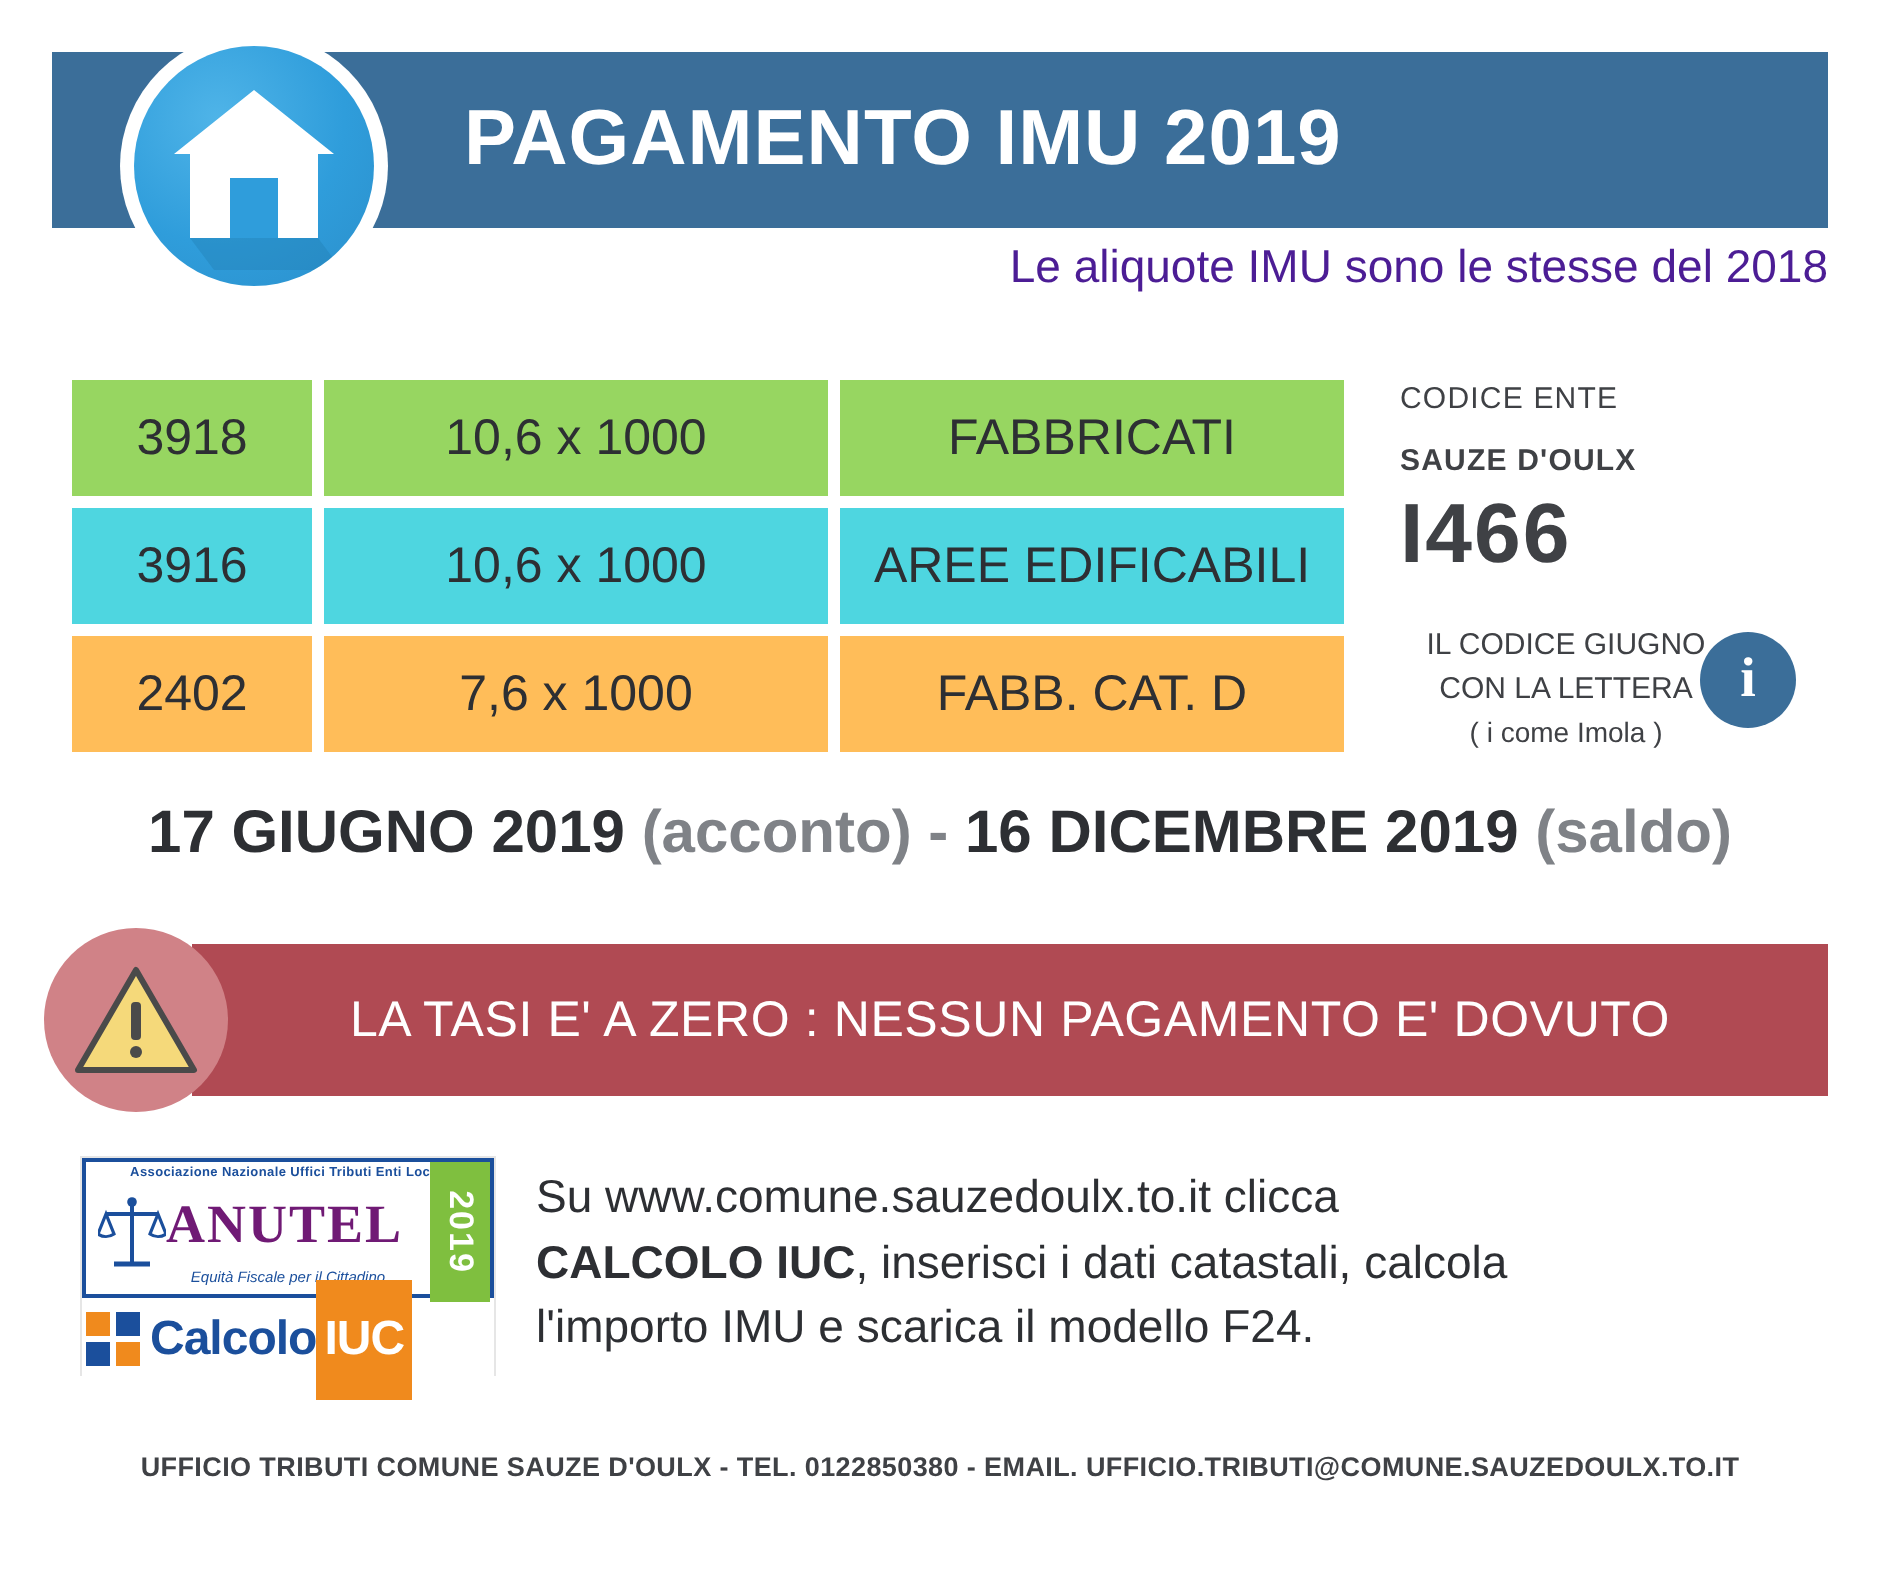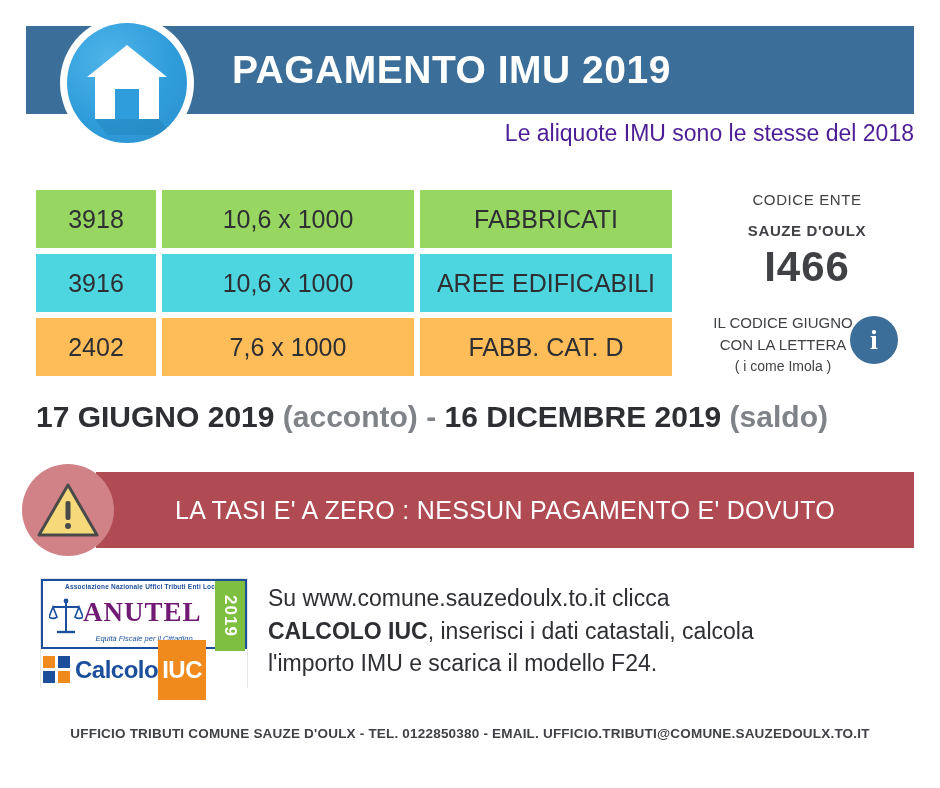--- a/index.html
+++ b/index.html
@@ -83,21 +83,20 @@
   .c-label { width: 252px; }
   .r-green  .cell { background: #97d661; }
   .r-cyan   .cell { background: #4ed6e0; }
   .r-orange .cell { background: #ffbd59; }
 
   
   .ente {
     position: absolute;
     left: 700px; top: 190px;
     width: 214px;
-    text-align: center;
     color: #3f4145;
   }
   .ente-label {
     font-size: 15px;
     letter-spacing: 0.6px;
     line-height: 1.35;
   }
   .ente-name {
     font-size: 15px;
     font-weight: bold;
@@ -132,21 +131,21 @@
     font-weight: bold;
     font-family: "Liberation Serif", serif;
     display: flex; align-items: center; justify-content: center;
   }
 
   
   .deadlines {
     position: absolute;
     left: 36px; top: 400px;
     width: 868px;
-    text-align: left;
+    text-align: center;
     font-size: 30px;
     font-weight: bold;
     color: #2d2f33;
     white-space: nowrap;
   }
   .deadlines .soft { color: #7f8287; }
 
   
   .tasi-band {
     position: absolute;

